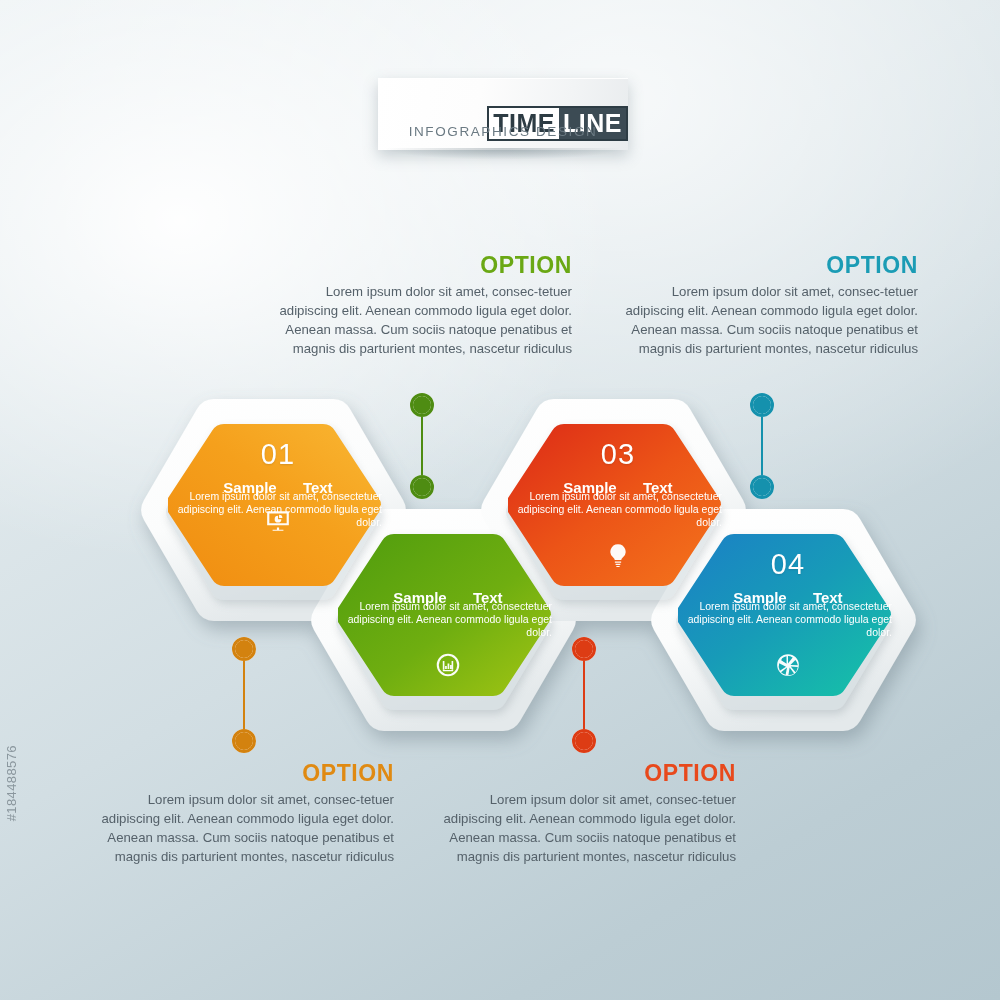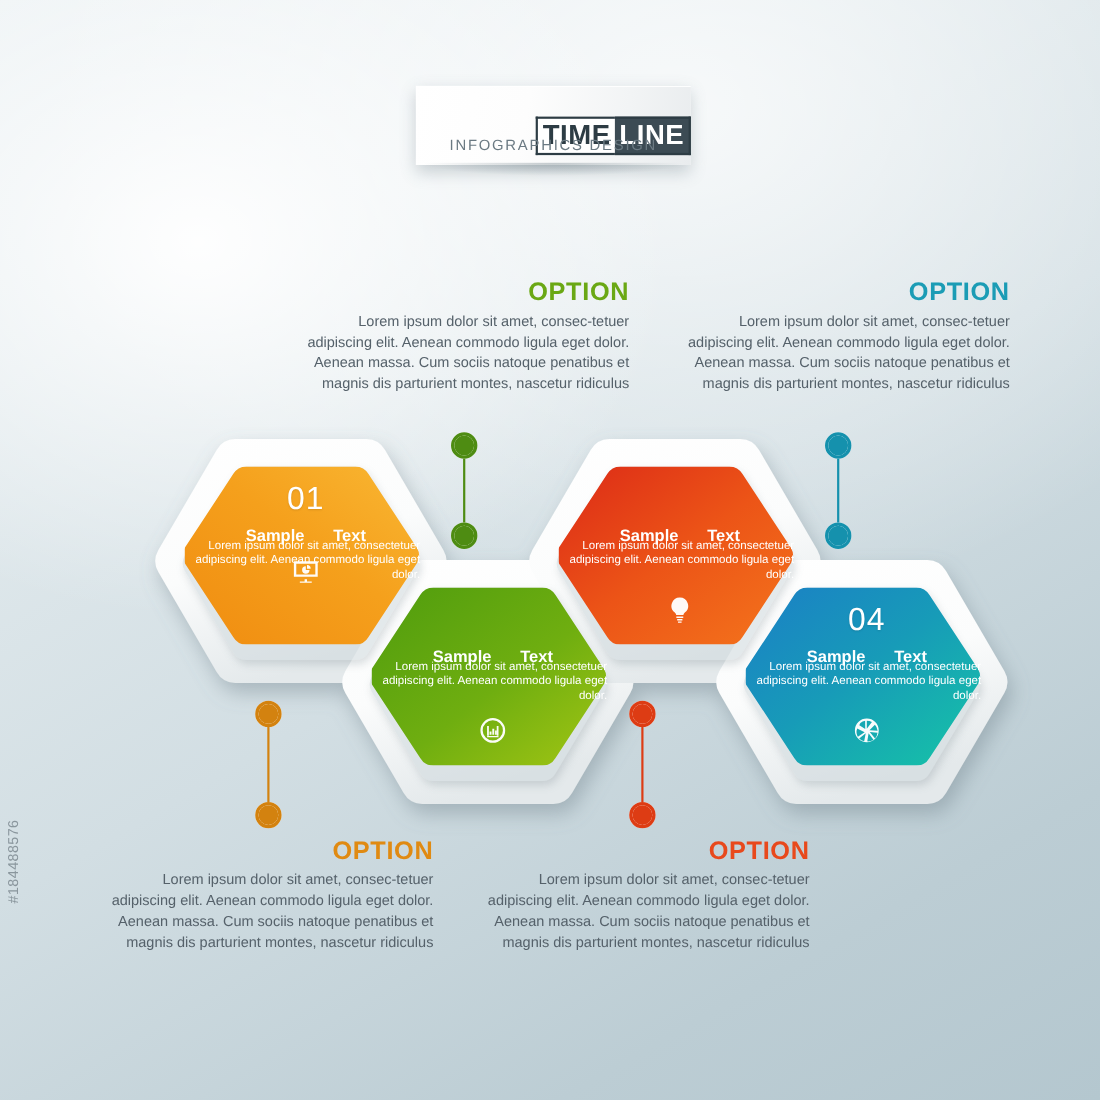--- a/index.html
+++ b/index.html
@@ -200,20 +200,21 @@
     <svg width="220" height="162" viewBox="0 0 220 162" style="position:absolute;left:0;top:0;">
       <defs>
         <linearGradient id="g3" x1="0" y1="0" x2="1" y2="1">
           <stop offset="0%" stop-color="#dc2a17"></stop>
           <stop offset="50%" stop-color="#ec5417"></stop>
           <stop offset="100%" stop-color="#f4751c"></stop>
         </linearGradient>
       </defs>
       <path fill="url(#g3)" d="M56,0 h99 a14,14 0 0 1 12,7 l44,67 a14,14 0 0 1 0,14 l-44,67 a14,14 0 0 1 -12,7 h-99 a14,14 0 0 1 -12,-7 l-44,-67 a14,14 0 0 1 0,-14 l44,-67 a14,14 0 0 1 12,-7 z"></path>
     </svg>
+    <div class="num">03</div>
     <div class="sample">
       <span>Sample</span>
       <span class="w2">Text</span>
     </div>
     <div class="body" style="top:66px;">Lorem ipsum dolor sit amet, consectetuer adipiscing elit. Aenean commodo ligula eget dolor.</div>
     <div class="hicon">
       <svg viewBox="0 0 24 24">
           <path d="M12 2a7 7 0 0 0-4.2 12.6c.7.6 1.1 1.3 1.2 2.1h6c.1-.8.5-1.5 1.2-2.1A7 7 0 0 0 12 2z"></path>
           <path d="M9.1 17.9h5.8v1.3H9.1zM9.8 20.1h4.4v1.2H9.8zM10.5 22.1h3v1H10.5z"></path>
         </svg>

